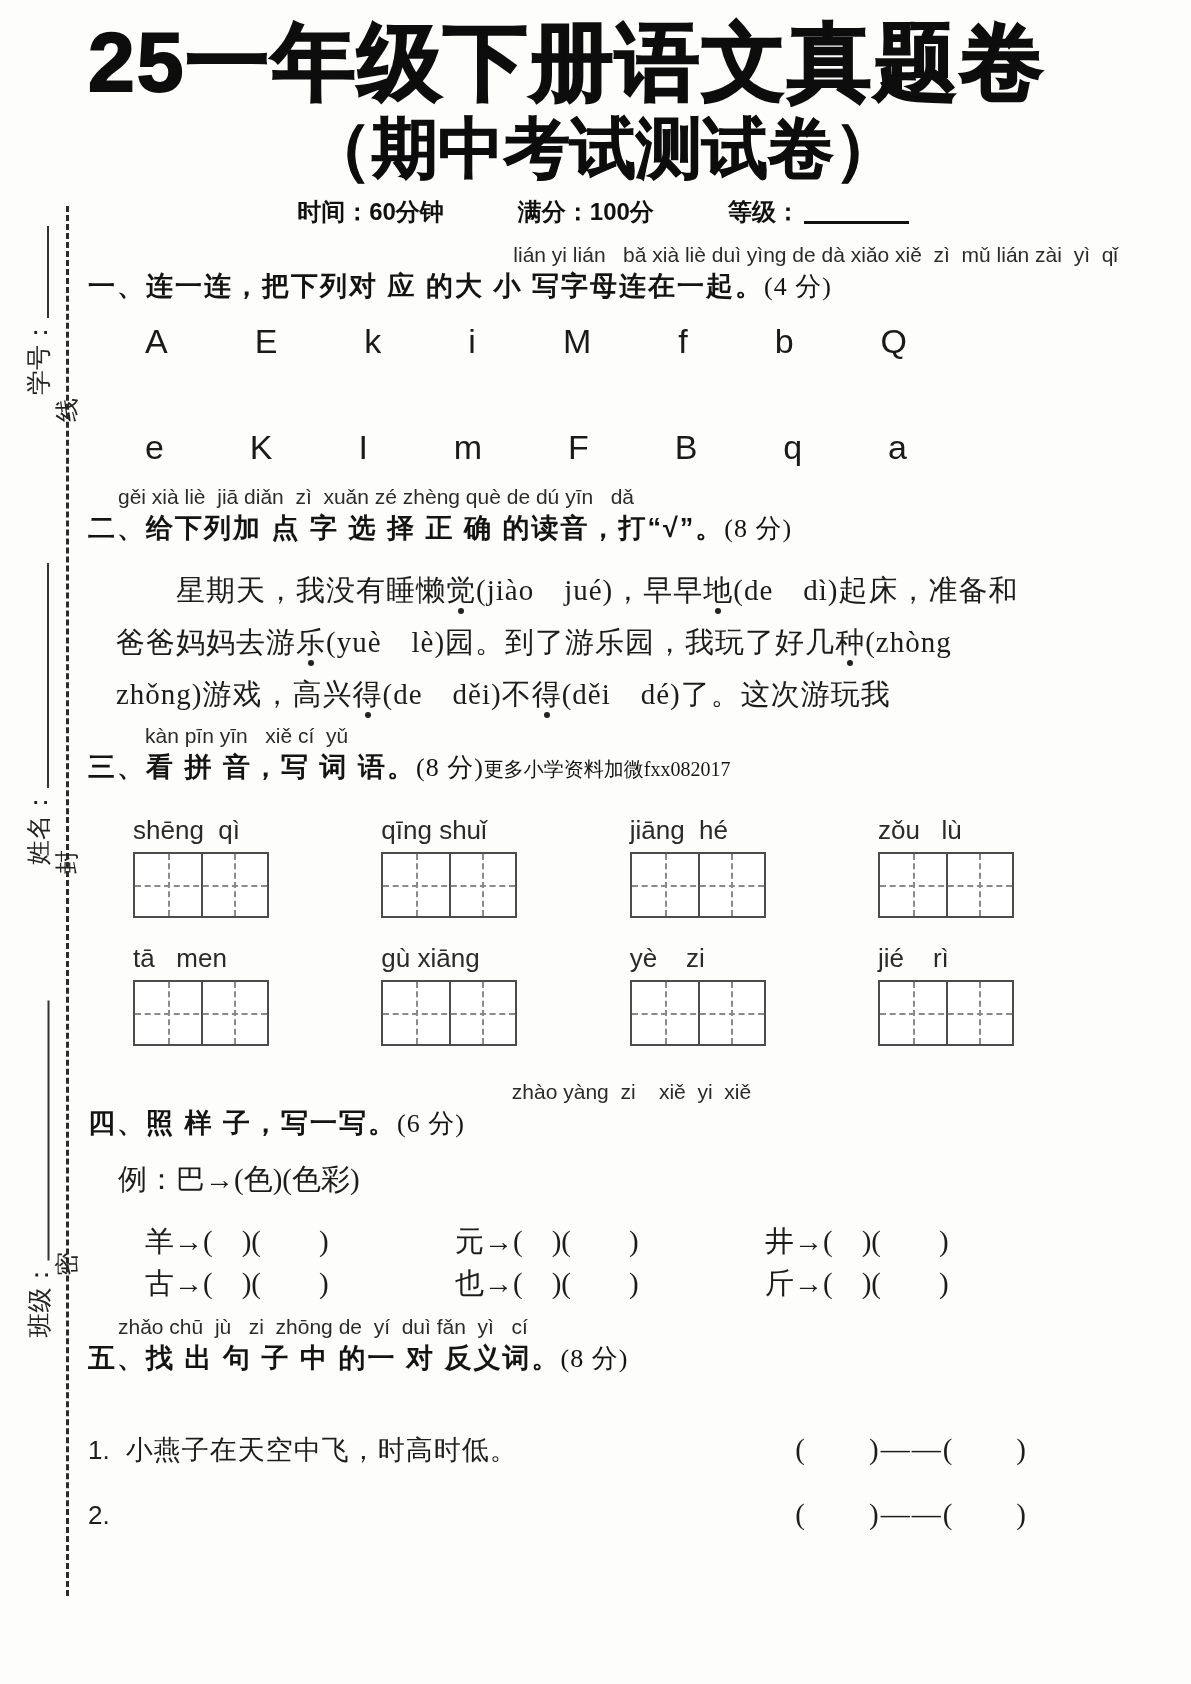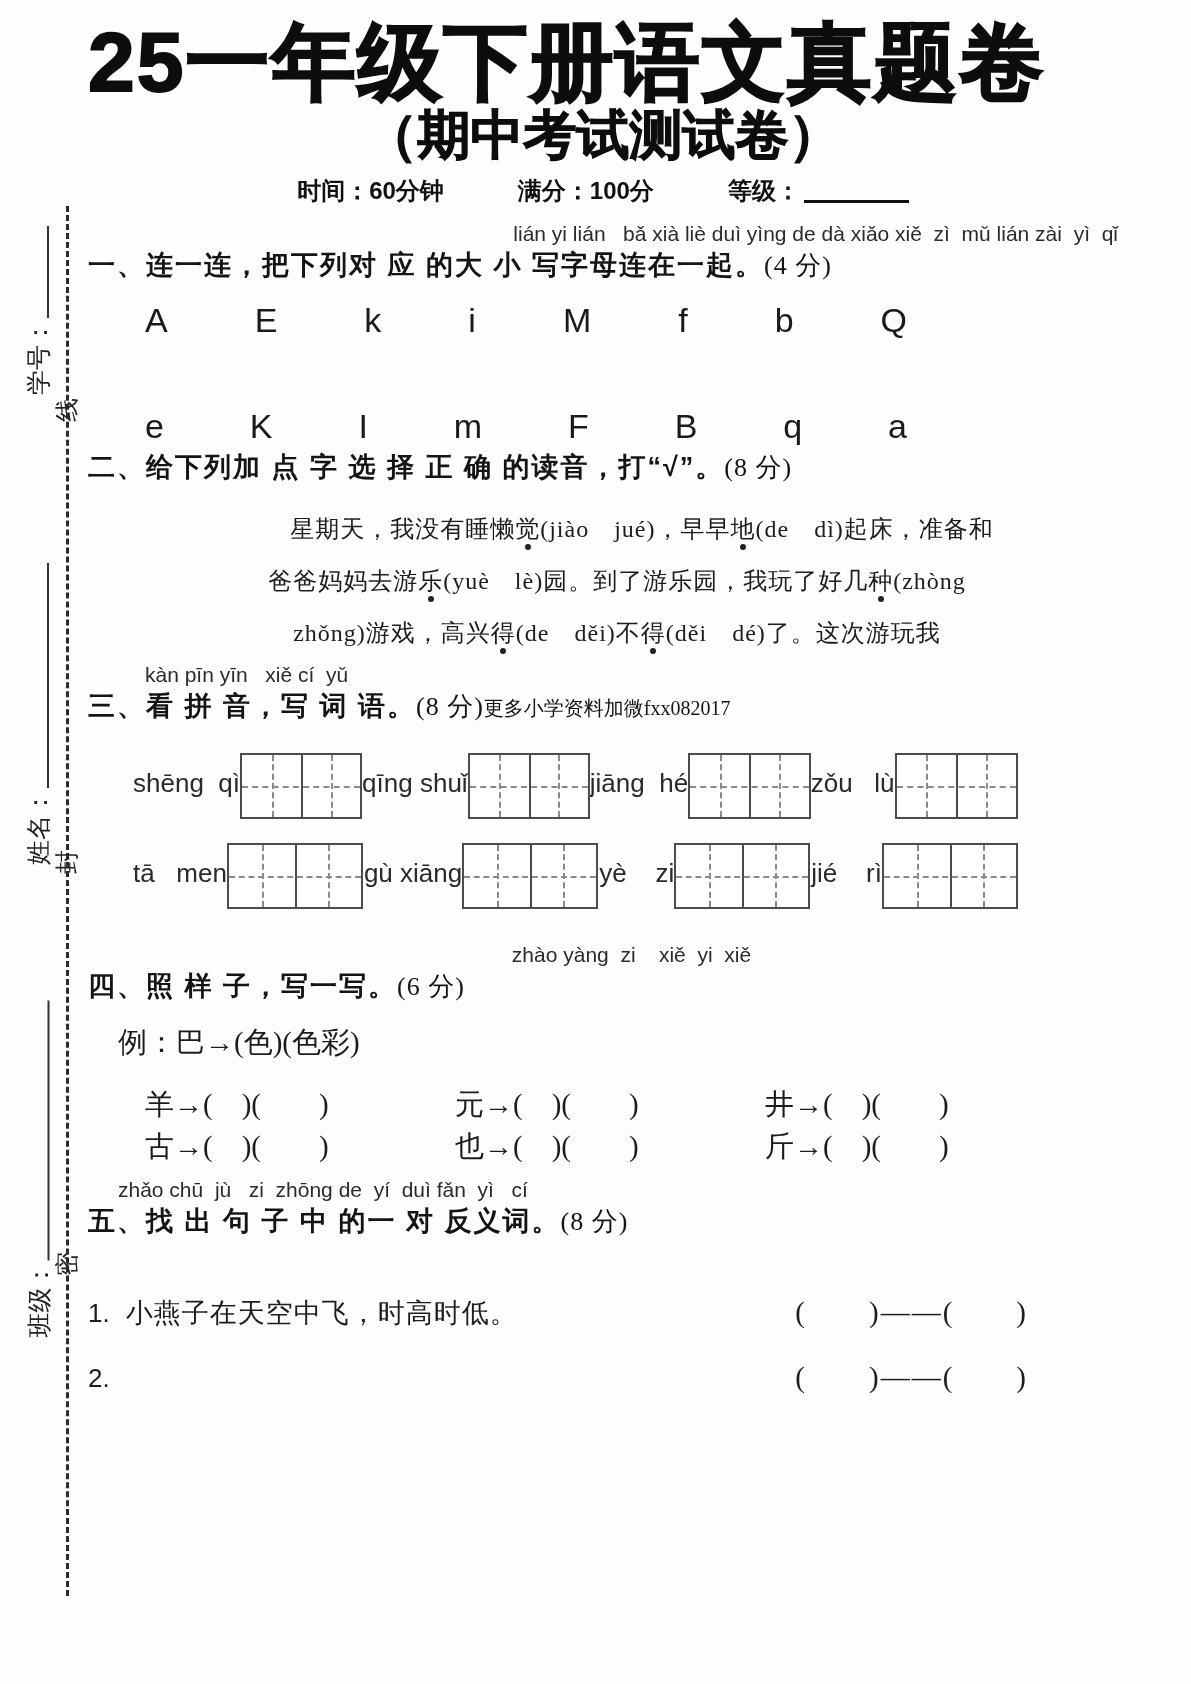--- a/index.html
+++ b/index.html
@@ -31,23 +31,23 @@
   
   .content { position:absolute; left:88px; top:0; width:1030px; }
 
   .title {
     margin:18px 0 0; text-align:left;
     font-family:"Liberation Sans", sans-serif; font-weight:900;
     font-size:84px; line-height:1.05; letter-spacing:2px; color:#0d0d0d;
     -webkit-text-stroke:2px #0d0d0d;
   }
   .subtitle {
-    margin:0; text-align:center;
+    margin:6px; text-align:center;
     font-family:"Liberation Sans", sans-serif; font-weight:900;
-    font-size:53px; line-height:1.1; color:#0d0d0d;
+    font-size:66px; line-height:1.1; color:#0d0d0d;
     -webkit-text-stroke:1px #0d0d0d;
   }
   .info-line {
     margin-top:12px; display:flex; justify-content:center; gap:74px;
     font-family:"Liberation Sans", sans-serif; font-weight:700;
     font-size:24px; line-height:30px; color:#111;
   }
   .grade-wrap { display:flex; align-items:flex-end; }
   .grade-blank { display:inline-block; width:105px; border-bottom:3px solid #111; height:4px; margin:0 0 3px 4px; }
 
@@ -70,33 +70,33 @@
 
   .letters-row {
     display:flex; justify-content:space-between; width:762px; margin-left:57px;
     font-family:"Liberation Sans", sans-serif; font-size:34px; line-height:44px; color:#1a1a1a;
   }
   .letters-row.r1 { margin-top:15px; }
   .letters-row.r2 { margin-top:62px; }
 
   .para { margin:18px 0 0 28px; }
   .para-line {
-    margin:0; font-size:24px; line-height:52px; letter-spacing:1px;
-    white-space:nowrap; color:#1c1c1c;text-align:center;
+    margin:0; font-size:29px; line-height:52px; letter-spacing:1px;
+    white-space:nowrap; color:#1c1c1c;
   }
   .emdot { position:relative; }
   .emdot::after {
     content:""; position:absolute; left:50%; bottom:-8px;
     width:6px; height:6px; border-radius:50%; background:#222; transform:translateX(-50%);
   }
 
   .words-row { display:flex; justify-content:space-between; width:885px; margin-left:45px; }
   .words-row.wr1 { margin-top:28px; }
   .words-row.wr2 { margin-top:24px; }
-  .word { display:flex; flex-direction:row; align-items:center; min-width:140px; }
+  .word { display:flex; flex-direction:column; min-width:140px; }
   .word-pinyin {
     font-family:"Liberation Sans", sans-serif; font-size:26px; line-height:32px;
     color:#2a2a2a; white-space:pre; margin-bottom:6px;
   }
   .tian { position:relative; width:136px; height:66px; border:2px solid #4c4c4c; background:#fff; }
   .tian i { position:absolute; display:block; }
   .tian .vs { left:50%; top:0; bottom:0; width:0; border-left:2px solid #4c4c4c; }
   .tian .vd { top:0; bottom:0; width:0; border-left:2px dashed #8a8a8a; }
   .tian .l25 { left:25%; } .tian .l75 { left:75%; }
   .tian .hd { top:50%; left:0; right:0; height:0; border-top:2px dashed #8a8a8a; }
@@ -171,20 +171,21 @@
       <span class="letter">e</span>
       <span class="letter">K</span>
       <span class="letter">I</span>
       <span class="letter">m</span>
       <span class="letter">F</span>
       <span class="letter">B</span>
       <span class="letter">q</span>
       <span class="letter">a</span>
     </div>
 
+    <div class="pinyin s2p">gěi xià liè  jiā diǎn  zì  xuǎn zé zhèng què de dú yīn   dǎ</div>
     <div class="sec-head">
       <span>二、给下列加 点 字 选 择 正 确 的读音，打“√”。</span><span class="pts">(8 分)</span>
     </div>
     <div class="para">
       <p class="para-line"><span>　　星期天，我没有睡懒</span><span class="emdot">觉</span><span>(jiào　jué)，早早</span><span class="emdot">地</span><span>(de　dì)起床，准备和</span></p>
       <p class="para-line"><span>爸爸妈妈去游</span><span class="emdot">乐</span><span>(yuè　lè)园。到了游乐园，我玩了好几</span><span class="emdot">种</span><span>(zhòng</span></p>
       <p class="para-line"><span>zhǒng)游戏，高兴</span><span class="emdot">得</span><span>(de　děi)不</span><span class="emdot">得</span><span>(děi　dé)了。这次游玩我</span></p>
     </div>
 
     <div class="pinyin s3p">kàn pīn yīn   xiě cí  yǔ</div>

